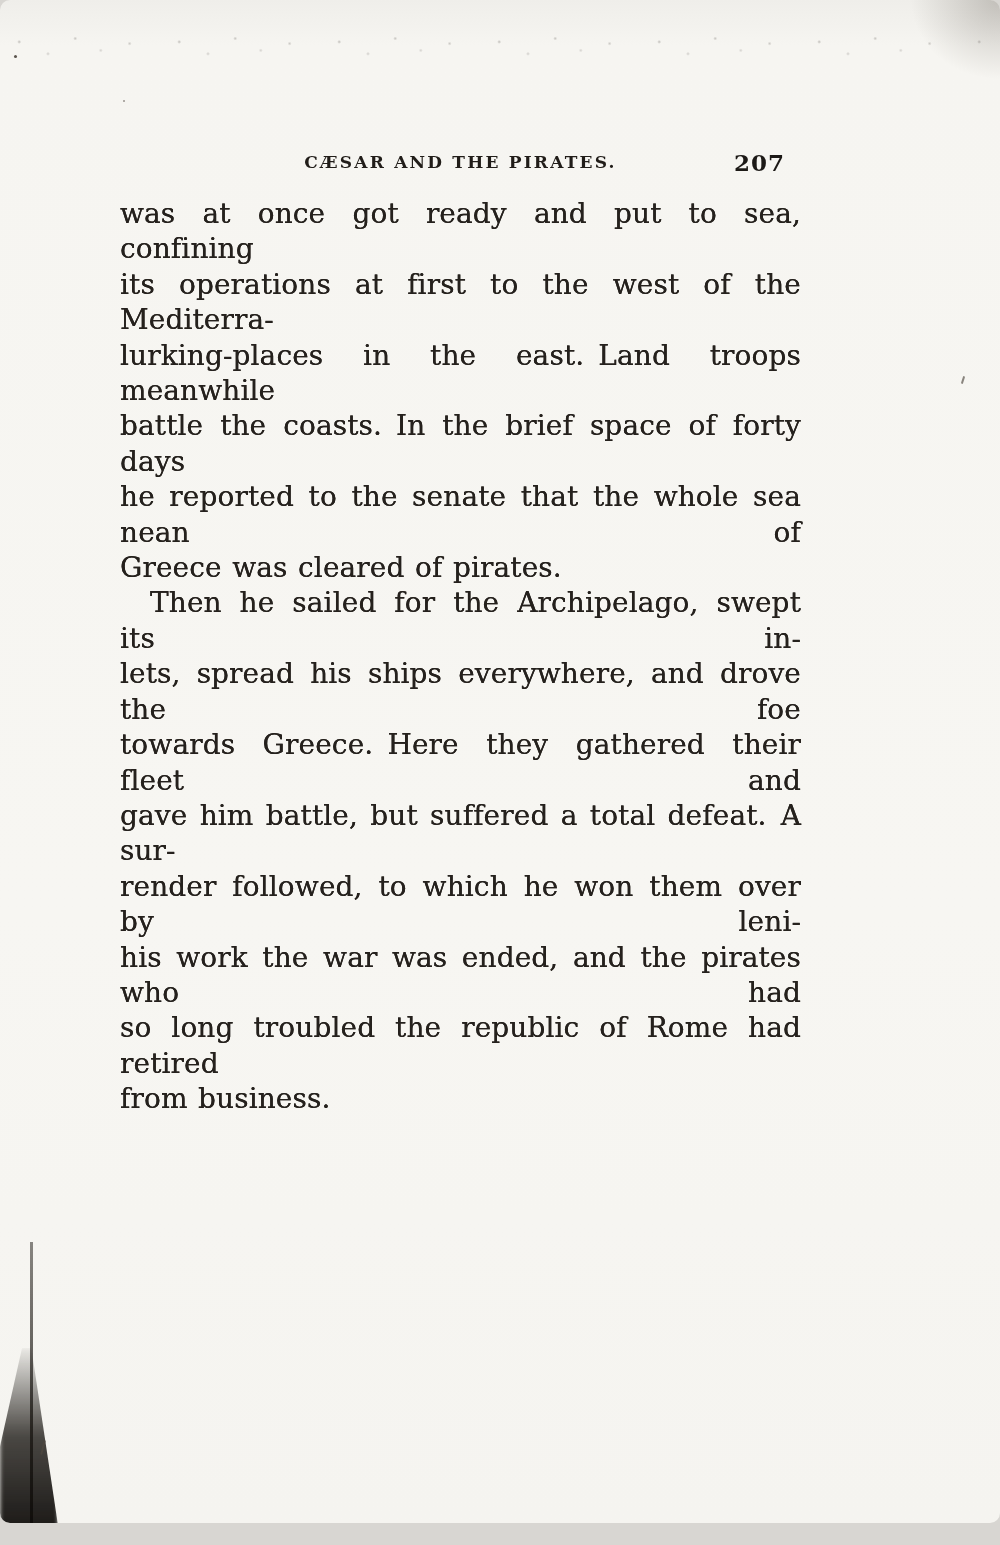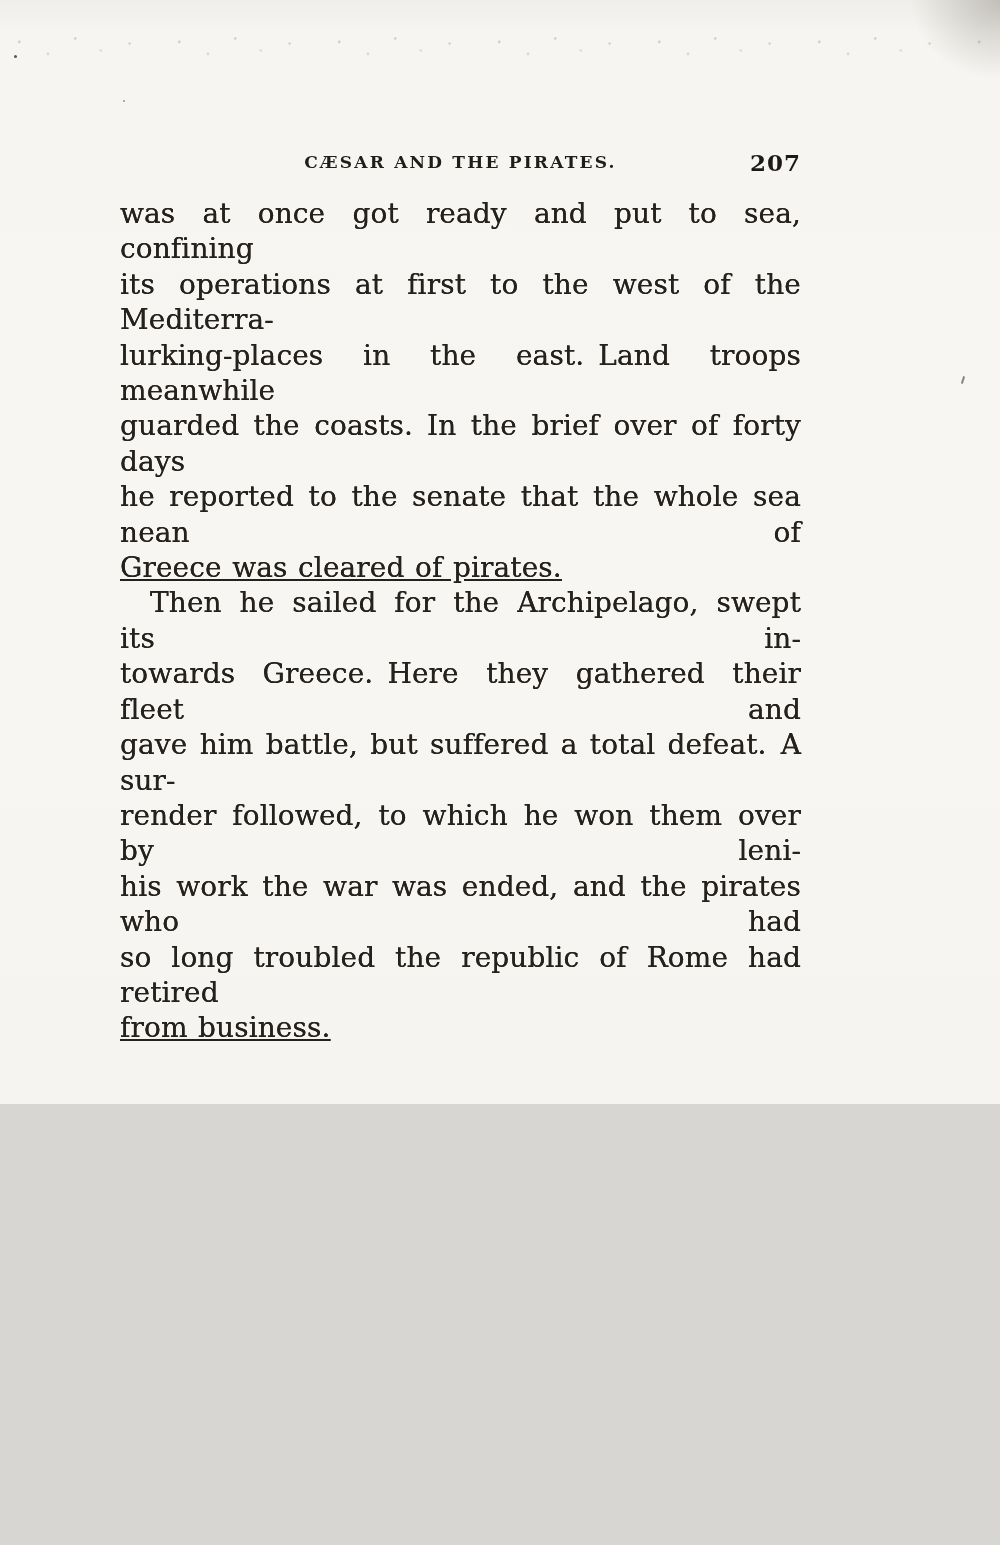--- a/index.html
+++ b/index.html
@@ -5,24 +5,25 @@
 <style>
   * { margin: 0; padding: 0; box-sizing: border-box; }
   html, body { width: 1000px; height: 1545px; }
   body {
     font-family: "DejaVu Serif", "Liberation Serif", serif;
     background: #d8d6d2;
   }
   .page {
     position: relative;
     width: 1000px;
-    height: 1104px;
+    height: 1523px;
     overflow: hidden;
     background: linear-gradient(180deg, #efeeea 0%, #f6f5f1 3%, #f7f6f2 60%, #f5f4f0 100%);
     color: #25211d;
+    border-radius: 10px;
   }
 
   
   .noise-band {
     position: absolute;
     left: 0; top: 30px;
     width: 100%; height: 34px;
     opacity: .55;
     background-image:
       radial-gradient(circle 1px at 12% 35%, rgba(70,64,58,.55) 0, transparent 2px),
@@ -83,39 +84,39 @@
     left: 50%; bottom: 0;
     transform: translateX(-50%);
     font-size: 17px;
     font-weight: bold;
     letter-spacing: 2.2px;
     white-space: nowrap;
     color: #211d19;
   }
   .page-number {
     position: absolute;
-    right: 0; bottom: -4px;
+    right: 16px; bottom: -4px;
     font-size: 23px;
     font-weight: bold;
     letter-spacing: 1px;
     color: #1c1916;
   }
   .textblock {
     margin-top: 24px;
     font-size: 28px;
     line-height: 35.4px;
     word-spacing: 1.5px;
     letter-spacing: .1px;
     text-shadow: 0 0 .35px #2a2622;
   }
   .line {
     text-align: justify;
     text-align-last: justify;
   }
-  .line.para-end { text-align-last: left; text-decoration: underline; }
+  .line.para-end { text-align-last: left; }
   .line.indent { text-indent: 30px; }
 </style>
 </head>
 <body>
 
 <div class="page">
 
   <div class="noise-band"></div>
   <div class="corner-smudge"></div>
   <div class="ink-speck speck-a"></div>
@@ -131,27 +132,28 @@
       <span class="header-title">CÆSAR AND THE PIRATES.</span>
       <span class="page-number">207</span>
     </div>
 
     <div class="textblock">
 
       <div>
         <div class="line">was at once got ready and put to sea, confining</div>
         <div class="line">its operations at first to the west of the Mediterra-</div>
         <div class="line">lurking-places in the east. Land troops meanwhile</div>
-        <div class="line">guarded the coasts. In the brief over of forty days</div>
+        <div class="line">battle the coasts. In the brief space of forty days</div>
         <div class="line">he reported to the senate that the whole sea nean of</div>
         <div class="line para-end">Greece was cleared of pirates.</div>
       </div>
 
       <div>
         <div class="line indent">Then he sailed for the Archipelago, swept its in-</div>
+        <div class="line">lets, spread his ships everywhere, and drove the foe</div>
         <div class="line">towards Greece. Here they gathered their fleet and</div>
         <div class="line">gave him battle, but suffered a total defeat. A sur-</div>
         <div class="line">render followed, to which he won them over by leni-</div>
         <div class="line">his work the war was ended, and the pirates who had</div>
         <div class="line">so long troubled the republic of Rome had retired</div>
         <div class="line para-end">from business.</div>
       </div>
 
     </div>
   </div>

